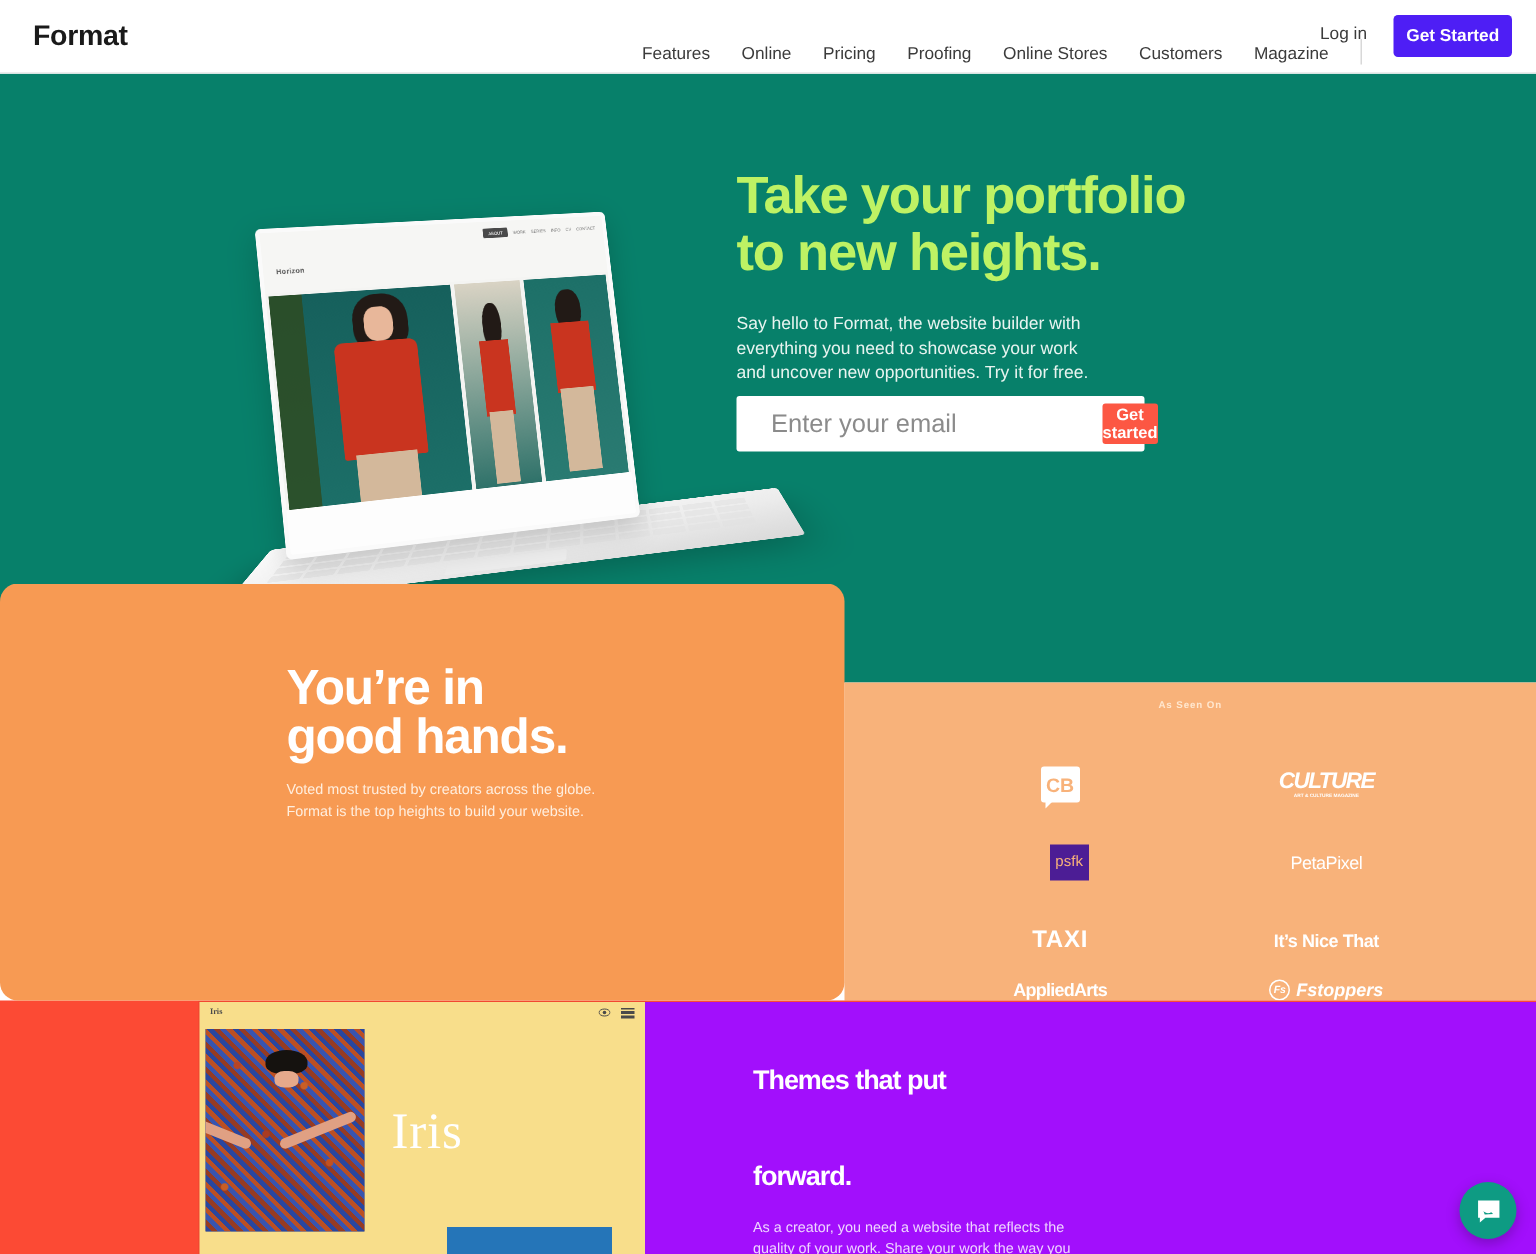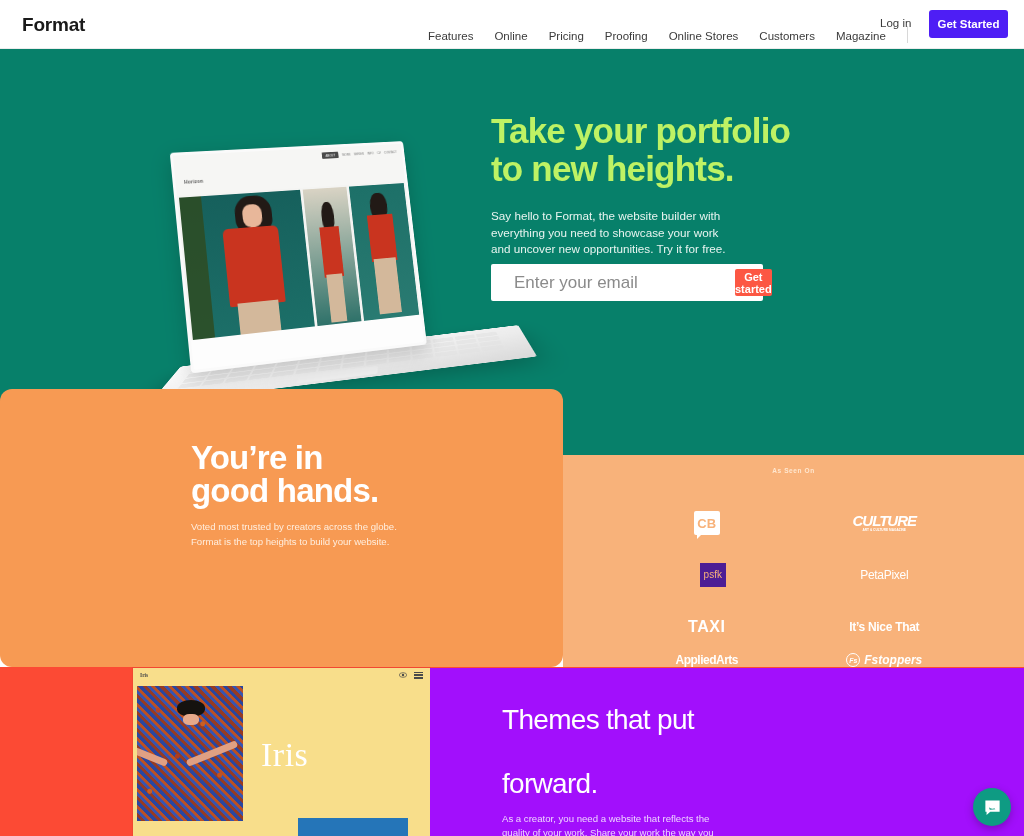--- a/index.html
+++ b/index.html
@@ -186,21 +186,21 @@
 
   
   .red-band {
     position: absolute; left: 0; top: 667px; width: 1024px; height: 169px; background: #FC4A34;
   }
   .purple-band {
     position: absolute; left: 430px; top: 668px; width: 594px; height: 168px; background: #A20FFC;
   }
   .th-title {
     position: absolute; left: 72px; top: 36px; width: 260px;
-    font-size: 28px; line-height: 32px; font-weight: normal; color: #fff; letter-spacing: -0.7px;
+    font-size: 18px; line-height: 32px; font-weight: bold; color: #fff; letter-spacing: -0.7px;
   }
   .th-sub {
     position: absolute; left: 72px; top: 144px; width: 215px;
     font-size: 9.6px; line-height: 14px; color: #efd5ff;
   }
 
   
   .iris-card {
     position: absolute; left: 133px; top: 668px; width: 297px; height: 168px;
     background: #F8DE8B; overflow: hidden; box-shadow: 0 0 0 1px rgba(0,0,0,0.04);

